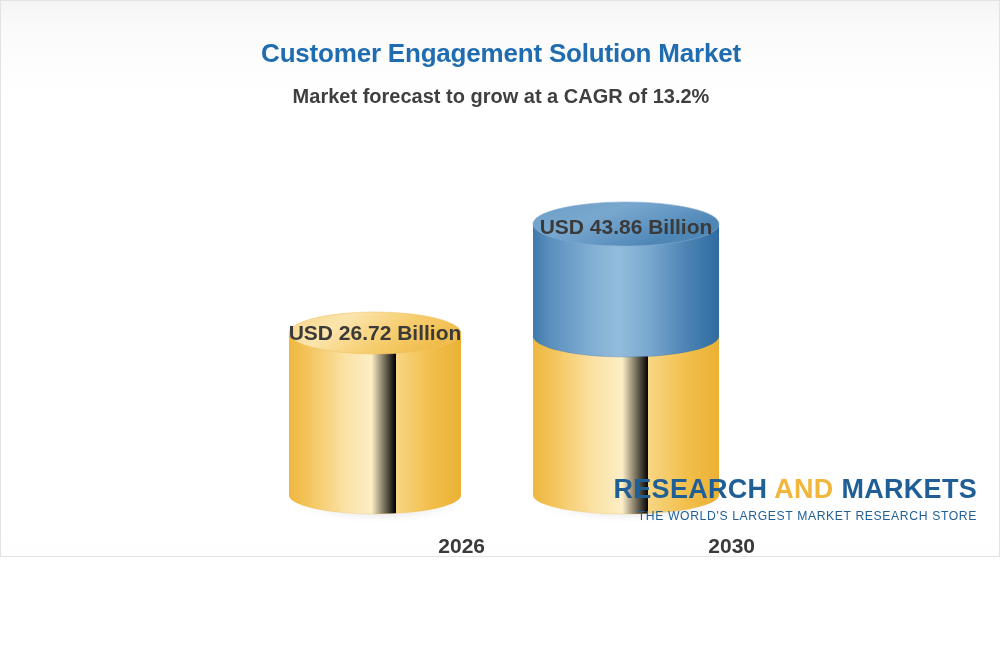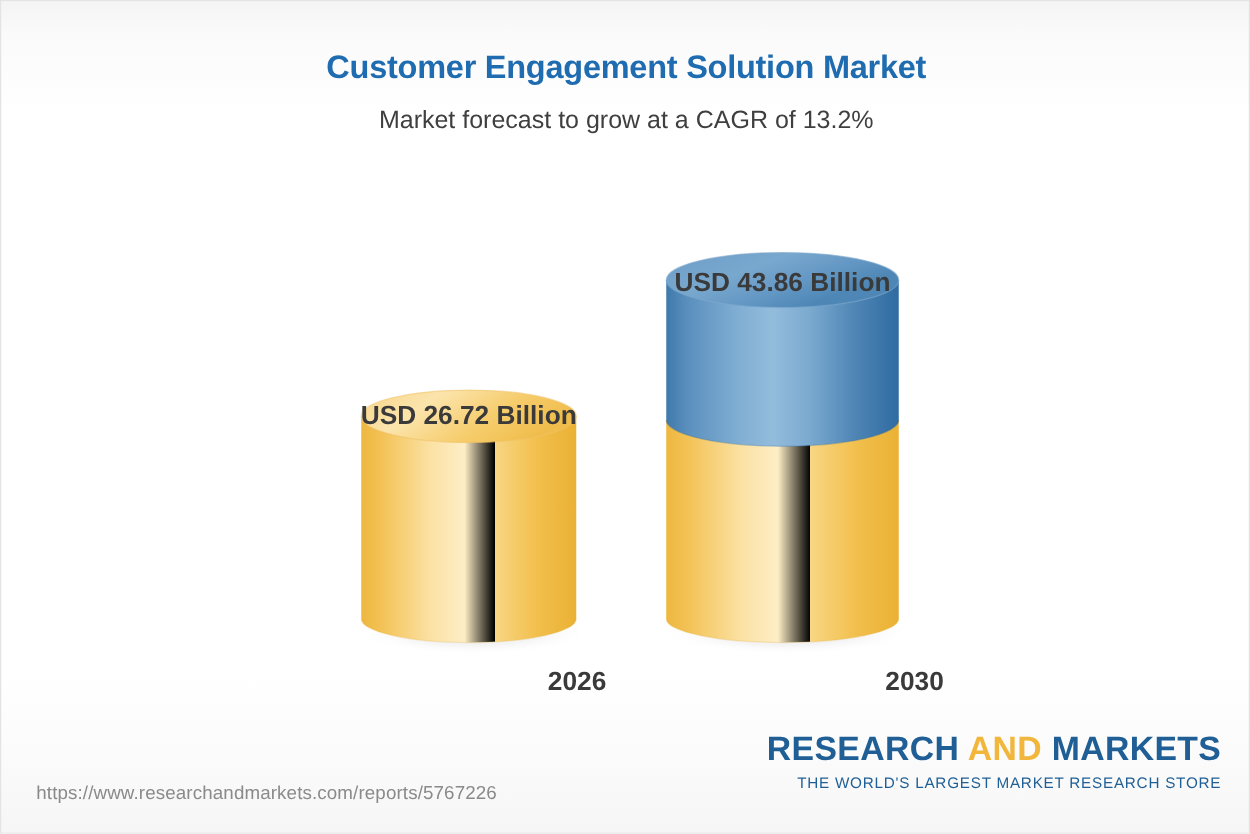--- a/index.html
+++ b/index.html
@@ -11,21 +11,21 @@
     width: 1000px;
     height: 667px;
     overflow: hidden;
     font-family: "Liberation Sans", sans-serif;
     background: #ffffff;
   }
 
   .card {
     position: relative;
     width: 1000px;
-    height: 667px;
+    height: 557px;
     box-sizing: border-box;
     background:
       linear-gradient(to bottom,
         #f4f4f4 0px,
         #fafafa 26px,
         #ffffff 90px,
         #ffffff 540px,
         #fbfbfb 600px,
         #f6f6f6 667px);
     border: 1px solid #e3e3e3;
@@ -45,21 +45,21 @@
   .chart-title {
     font-size: 26px;
     font-weight: bold;
     color: #1f6cb0;
     letter-spacing: -0.2px;
     line-height: 1.15;
     margin: 0;
   }
   .chart-subtitle {
     font-size: 20px;
-    font-weight: normal;
+    font-weight: bold;
     color: #3f3f3f;
     line-height: 1.15;
     margin: 0;
     padding-top: 16px;
     text-align: center;
   }
 
   
   .plot {
     position: absolute;
@@ -222,20 +222,19 @@
       <div class="cat-label">2026</div>
     </div>
 
     <div class="bar-group" id="grp-2030">
       <div class="value-label">USD 43.86 Billion</div>
       <div class="cat-label">2030</div>
     </div>
 
   </div>
 
-  <div class="footer-url">https://www.researchandmarkets.com/reports/5767226</div>
 
   <div class="logo">
     <div class="logo-main"><span>RESEARCH </span><span class="logo-and">AND</span><span> MARKETS</span></div>
     <div class="logo-tag">THE WORLD'S LARGEST MARKET RESEARCH STORE</div>
   </div>
 
 </div>
 
 </body></html>

